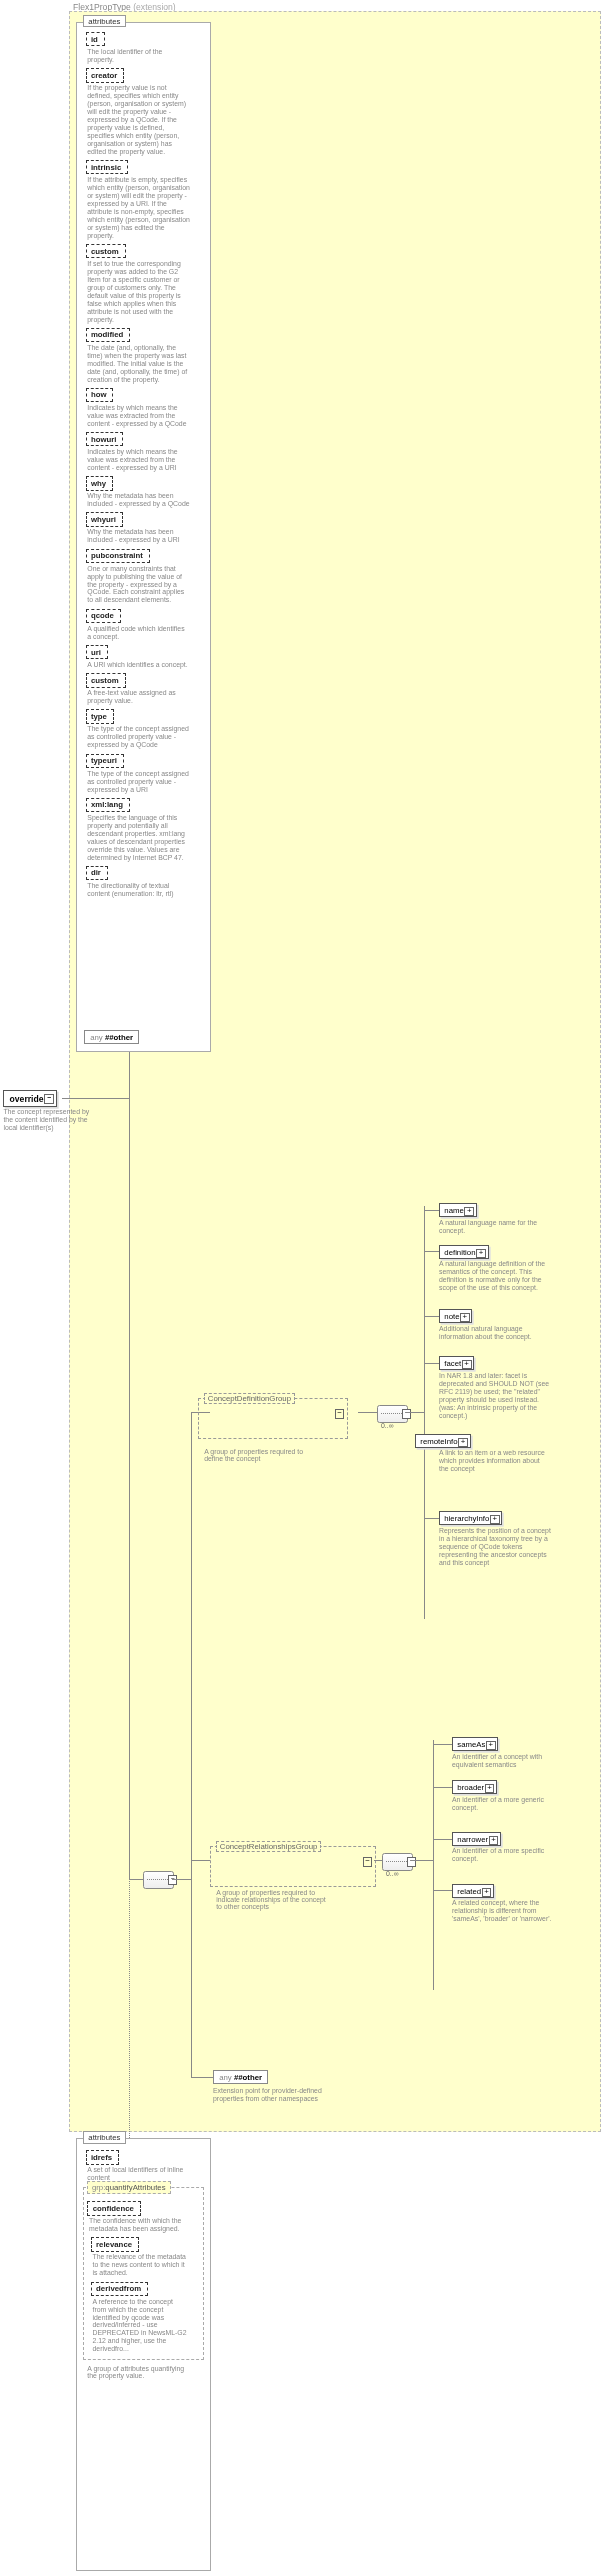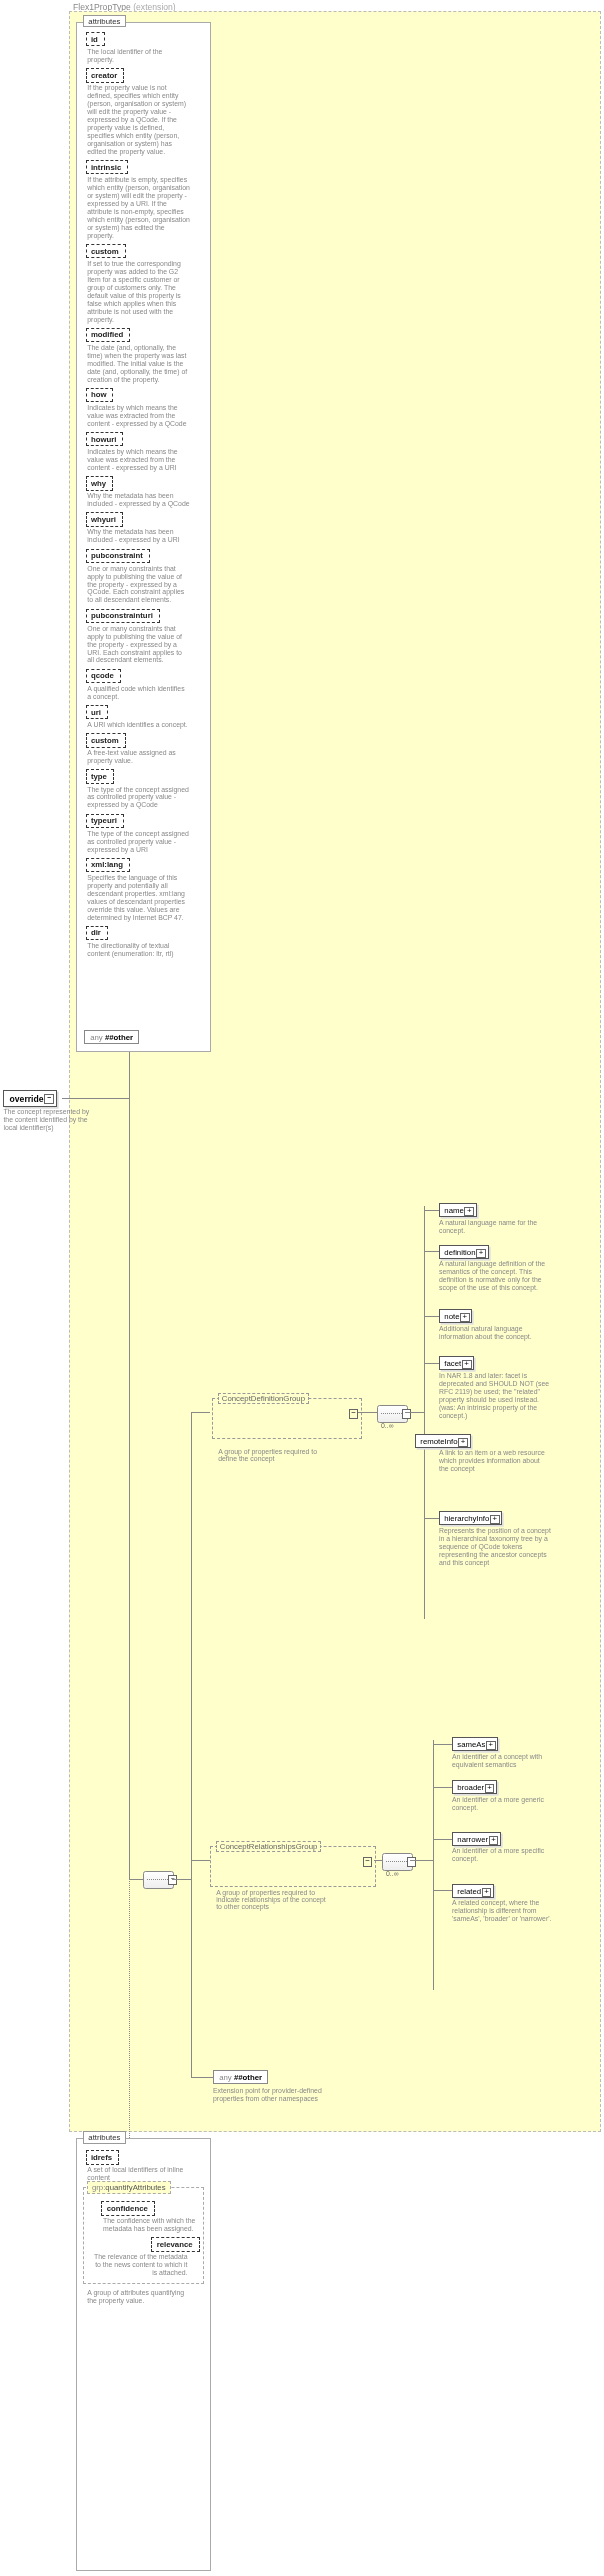--- a/index.html
+++ b/index.html
@@ -58,40 +58,39 @@
         <div class="attr-item"><span class="attr-name">id</span><div class="attr-desc">The local identifier of the property.</div></div>
         <div class="attr-item"><span class="attr-name">creator</span><div class="attr-desc">If the property value is not defined, specifies which entity (person, organisation or system) will edit the property value - expressed by a QCode. If the property value is defined, specifies which entity (person, organisation or system) has edited the property value.</div></div>
         <div class="attr-item"><span class="attr-name">intrinsic</span><div class="attr-desc">If the attribute is empty, specifies which entity (person, organisation or system) will edit the property - expressed by a URI. If the attribute is non-empty, specifies which entity (person, organisation or system) has edited the property.</div></div>
         <div class="attr-item"><span class="attr-name">custom</span><div class="attr-desc">If set to true the corresponding property was added to the G2 Item for a specific customer or group of customers only. The default value of this property is false which applies when this attribute is not used with the property.</div></div>
         <div class="attr-item"><span class="attr-name">modified</span><div class="attr-desc">The date (and, optionally, the time) when the property was last modified. The initial value is the date (and, optionally, the time) of creation of the property.</div></div>
         <div class="attr-item"><span class="attr-name">how</span><div class="attr-desc">Indicates by which means the value was extracted from the content - expressed by a QCode</div></div>
         <div class="attr-item"><span class="attr-name">howuri</span><div class="attr-desc">Indicates by which means the value was extracted from the content - expressed by a URI</div></div>
         <div class="attr-item"><span class="attr-name">why</span><div class="attr-desc">Why the metadata has been included - expressed by a QCode</div></div>
         <div class="attr-item"><span class="attr-name">whyuri</span><div class="attr-desc">Why the metadata has been included - expressed by a URI</div></div>
         <div class="attr-item"><span class="attr-name">pubconstraint</span><div class="attr-desc">One or many constraints that apply to publishing the value of the property - expressed by a QCode. Each constraint applies to all descendant elements.</div></div>
-        <div class="attr-item"><span class="attr-name">pubconstrainturi</span><div class="attr-desc">One or many constraints that apply to publishing the value of the property - expressed by a URI. Each constraint applies to all descendant elements.</div></div>
         <div class="attr-item"><span class="attr-name">qcode</span><div class="attr-desc">A qualified code which identifies a concept.</div></div>
         <div class="attr-item"><span class="attr-name">uri</span><div class="attr-desc">A URI which identifies a concept.</div></div>
         <div class="attr-item"><span class="attr-name">custom</span><div class="attr-desc">A free-text value assigned as property value.</div></div>
         <div class="attr-item"><span class="attr-name">type</span><div class="attr-desc">The type of the concept assigned as controlled property value - expressed by a QCode</div></div>
         <div class="attr-item"><span class="attr-name">typeuri</span><div class="attr-desc">The type of the concept assigned as controlled property value - expressed by a URI</div></div>
         <div class="attr-item"><span class="attr-name">xml:lang</span><div class="attr-desc">Specifies the language of this property and potentially all descendant properties. xml:lang values of descendant properties override this value. Values are determined by Internet BCP 47.</div></div>
         <div class="attr-item"><span class="attr-name">dir</span><div class="attr-desc">The directionality of textual content (enumeration: ltr, rtl)</div></div>
       </div>
 </div>
 
 <div class="conn" style="left:129px;top:1879px;width:13.8px;height:0.9px"></div>
 <div class="seq-box" style="left:143px;top:1871px">
       <span class="exp">−</span>
     </div>
 <div class="conn" style="left:172px;top:1879px;width:19px;height:0.9px"></div>
 <div class="conn" style="left:191px;top:1412px;width:0.9px;height:665px"></div>
 
 <div class="conn" style="left:191px;top:1412px;width:19px;height:0.9px"></div>
-<div class="grpbox" style="left:212px;top:1398px;width:148px;height:30px">
+<div class="grpbox" style="left:198px;top:1398px;width:148px;height:30px">
   <span class="gt">ConceptDefinitionGroup</span>
   <span class="gd">A group of properties required to define the concept</span>
   <span style="position:absolute;right:2.6px;top:10.3px;width:7.8px;height:7.8px;border:0.9px solid #666;font-size:7.8px;text-align:center;line-height:6.9px">−</span>
 </div>
 <div class="conn" style="left:358px;top:1412px;width:19px;height:0.9px"></div>
 <div class="seq-box" style="left:377px;top:1405px">
       <span class="exp">−</span>
     </div>
 <div class="card" style="left:381px;top:1422px">0..∞</div>
 <div class="conn" style="left:407px;top:1412px;width:17px;height:0.9px"></div>
@@ -159,22 +158,23 @@
 <div class="attrsec" style="left:76px;top:2138px;width:133px;height:431px">
   <div class="attrhdr" style="left:6px">attributes</div>
   <div style="position:relative;padding-top:6.9px">
     <div class="attr-item">
       <span class="attr-name">idrefs</span>
       <div class="attr-desc">A set of local identifiers of inline content</div>
     </div>
     <div style="margin:5.2px 6px 0 6px;padding:3.4px;border:1.3px dashed #aaa;position:relative">
       <div class="grplbl" style="top:-6.9px;left:2.6px;position:absolute"><span style="color:#888">grp:</span><span>quantifyAttributes</span></div>
       <div id="attrs2-items" style="padding-top:5.2px">
-            <div class="attr-item" style="margin-left: 14px;"><span class="attr-name">confidence</span><div class="attr-desc" style="width:95px">The confidence with which the metadata has been assigned.</div></div>
-            <div class="attr-item" style="margin-left: 3.4px; text-align: right;"><span class="attr-name">relevance</span><div class="attr-desc" style="width:95px">The relevance of the metadata to the news content to which it is attached.</div></div>
+            <div class="attr-item" style="margin-left: 0;"><span class="attr-name">confidence</span><div class="attr-desc" style="width:95px">The confidence with which the metadata has been assigned.</div></div>
+            <div class="attr-item" style="margin-left: 3.4px;"><span class="attr-name">relevance</span><div class="attr-desc" style="width:95px">The relevance of the metadata to the news content to which it is attached.</div></div>
+            <div class="attr-item" style="margin-left: 3.4px;"><span class="attr-name">derivedfrom</span><div class="attr-desc" style="width:95px">A reference to the concept from which the concept identified by qcode was derived/inferred - use DEPRECATED in NewsML-G2 2.12 and higher, use the derivedfro...</div></div>
           </div>
     </div>
     <div class="attr-desc" style="margin:4.3px 0 0 8.6px">A group of attributes quantifying the property value.</div>
   </div>
 </div>
 
 <div class="anybox" style="left:84px;top:1030px">
   <span style="color:#888">any </span><b>##other</b>
 </div>
 

